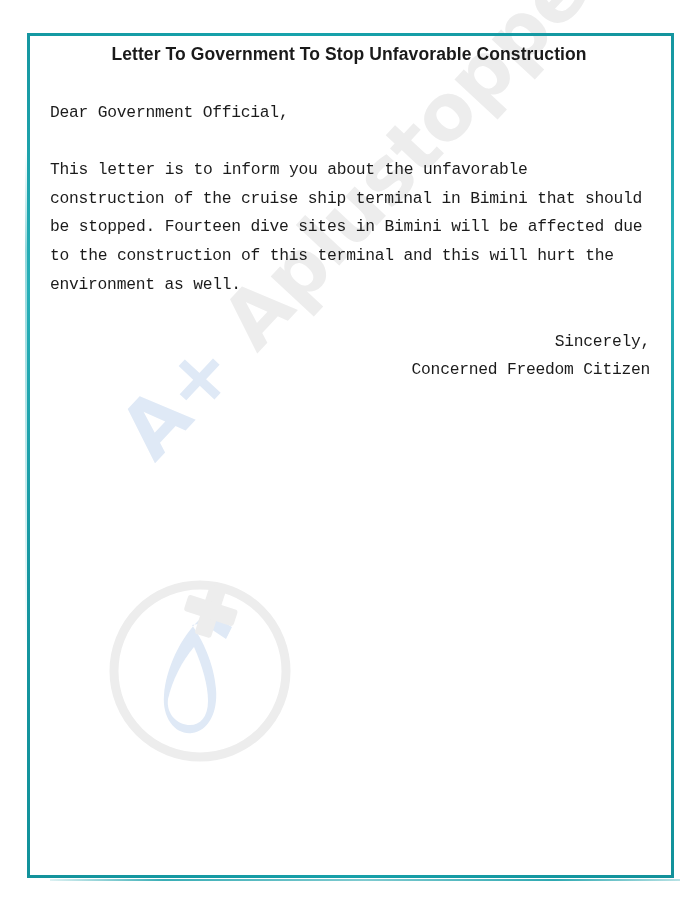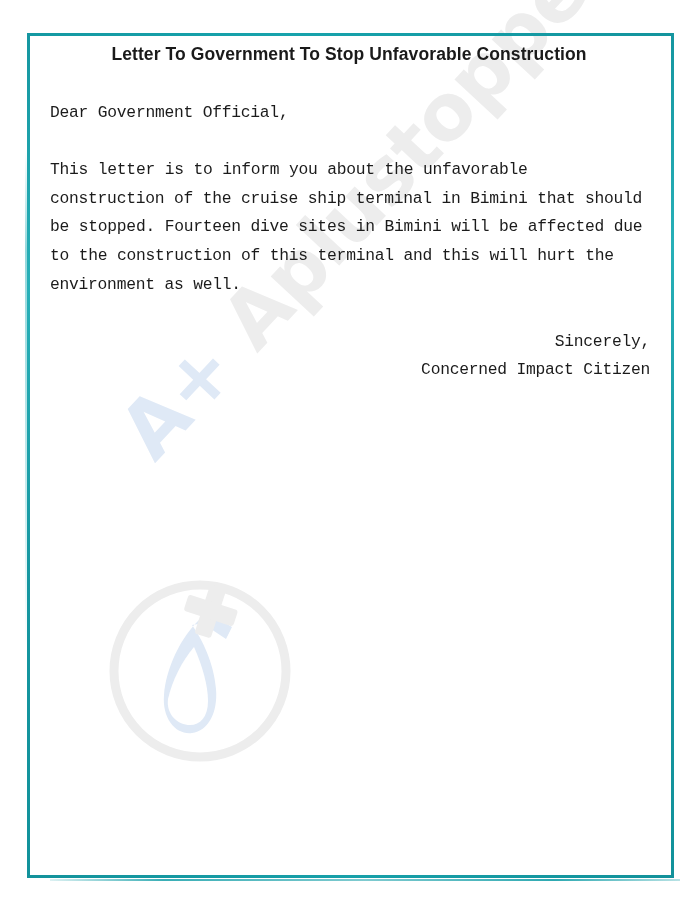--- a/index.html
+++ b/index.html
@@ -174,21 +174,21 @@
     <div id="letter-title">Letter To Government To Stop Unfavorable Construction</div>
 
     <div id="letter-body">
 
       <p class="para">Dear Government Official,</p>
 
       <p class="para">This letter is to inform you about the unfavorable construction of the cruise ship terminal in Bimini that should be stopped. Fourteen dive sites in Bimini will be affected due to the construction of this terminal and this will hurt the environment as well.</p>
 
 
 
-      <p class="para" id="sign-off"><span>Sincerely,</span><br><span>Concerned Impact Citizen</span></p>
+      <p class="para" id="sign-off"><span>Sincerely,</span><br><span>Concerned Freedom Citizen</span></p>
 
     </div>
   </div>
 
   <div id="frame">
     <div class="edge" id="edge-top"></div>
     <div class="edge" id="edge-left"></div>
     <div class="edge" id="edge-right"></div>
     <div class="edge" id="edge-bottom"></div>
     <div class="edge" id="edge-bottom-ghost"></div>

